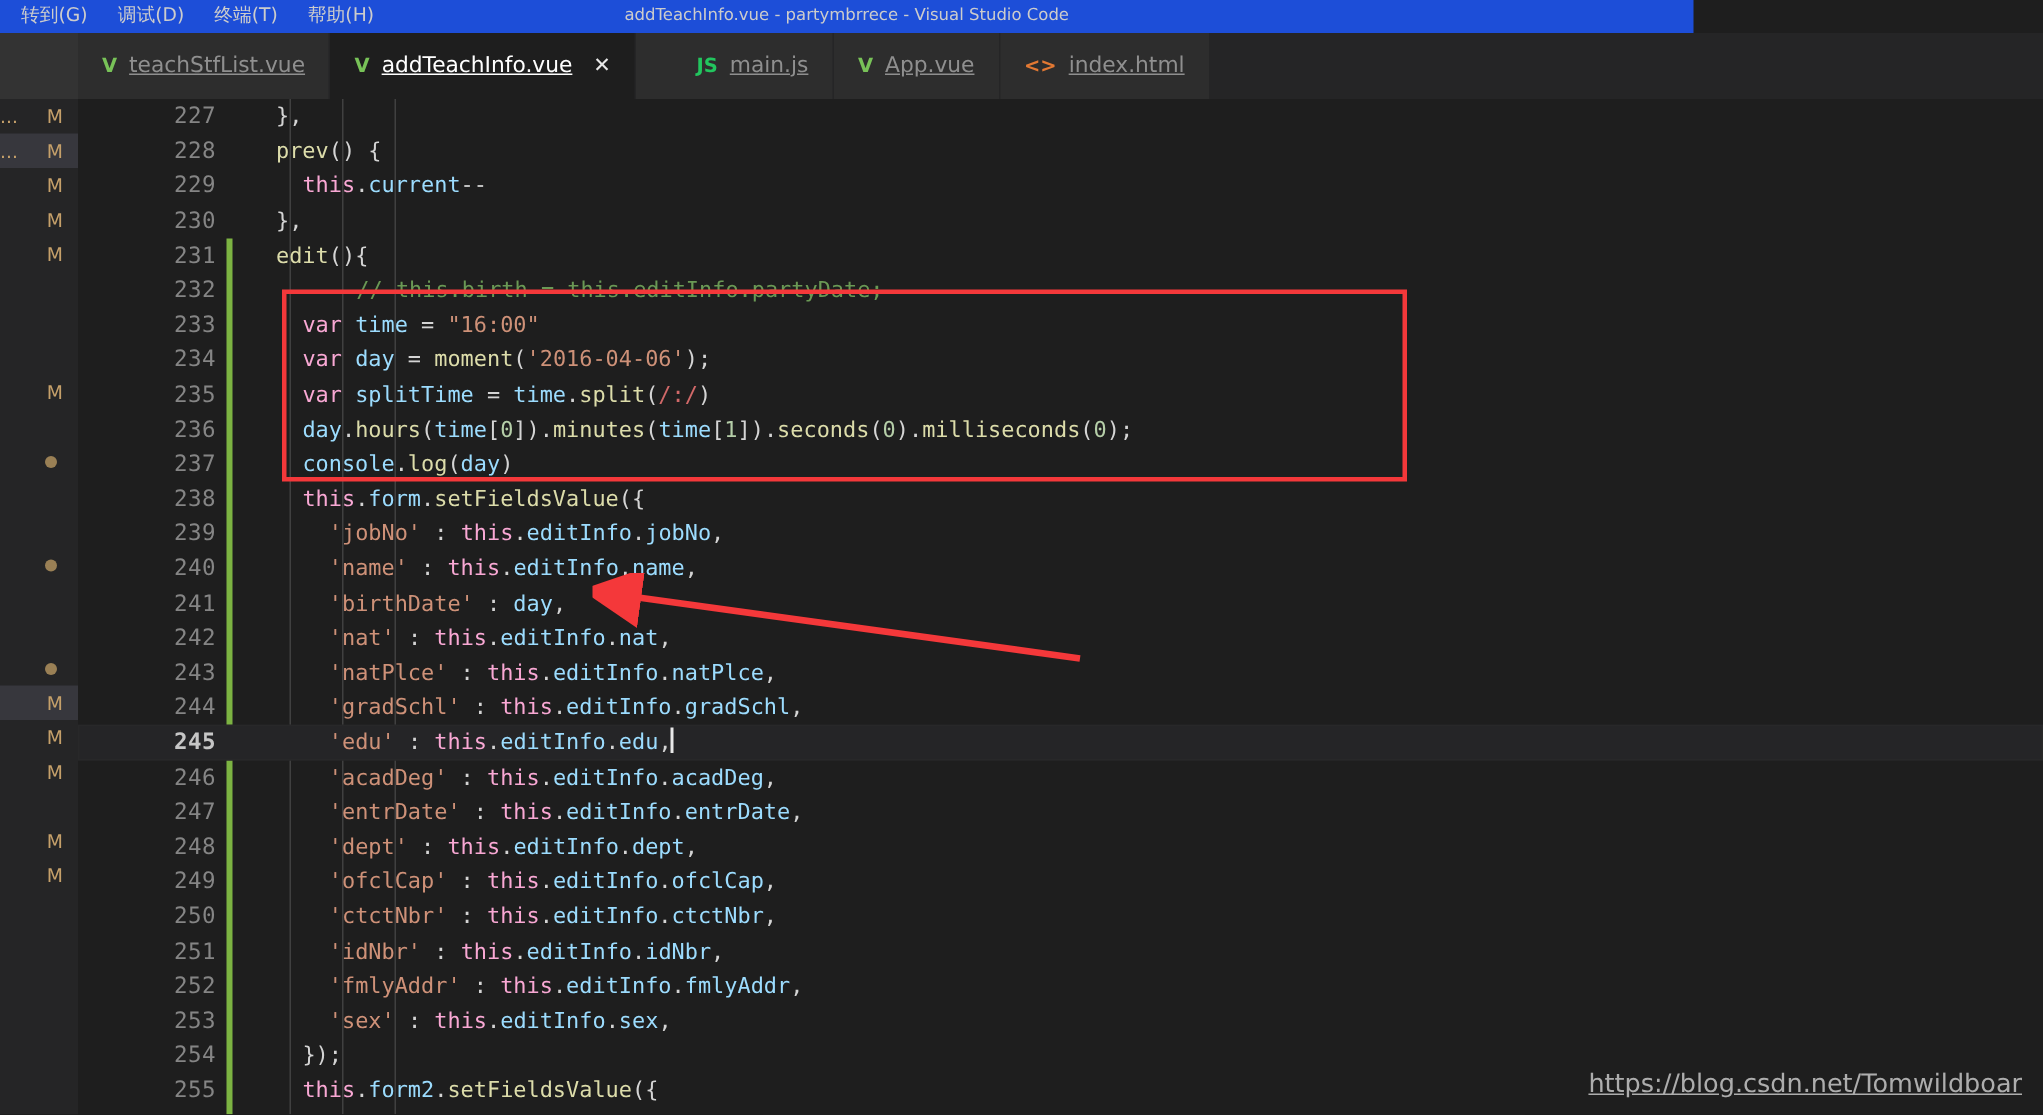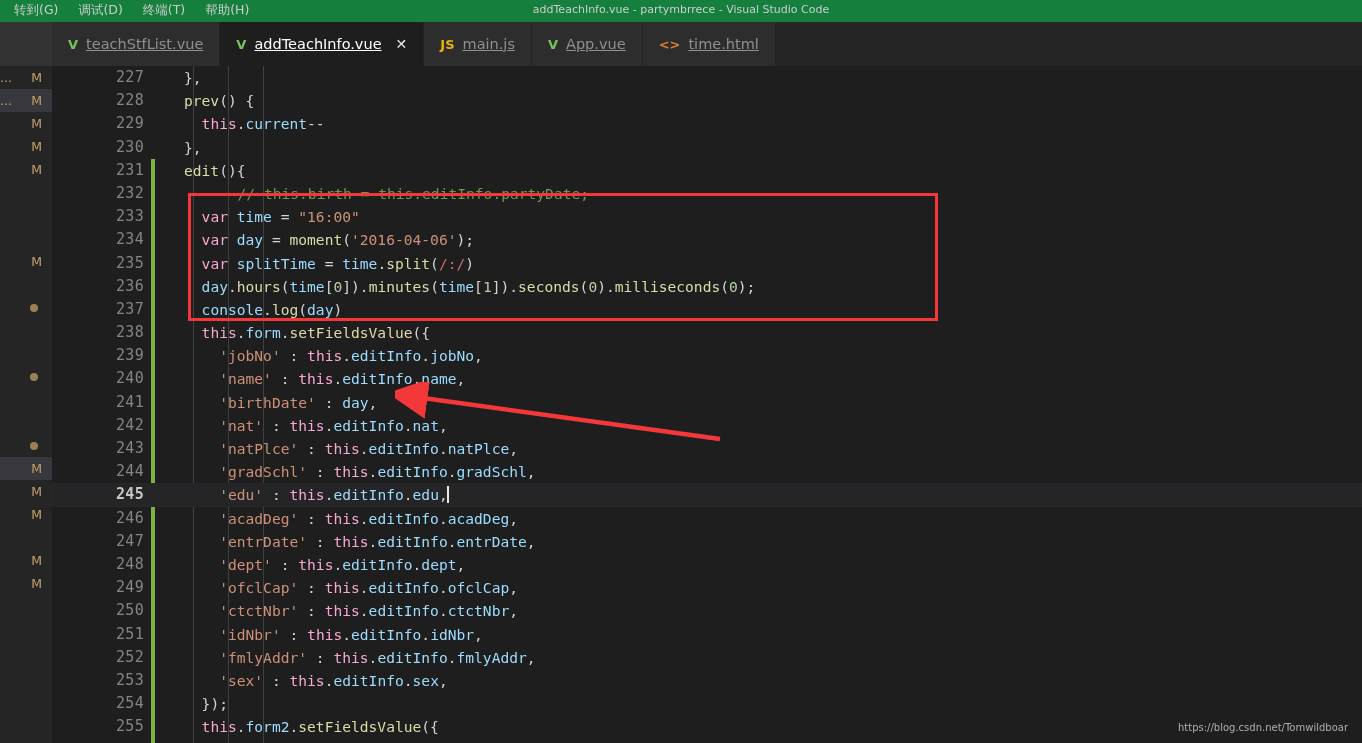--- a/index.html
+++ b/index.html
@@ -14,22 +14,22 @@
     position: relative;
     width: 1362px;
     height: 743px;
     background: #1e1e1e;
   }
 
   
   .titlebar {
     position: absolute;
     left: 0; top: 0;
-    width: 1362px; height: 22px;
-    background: #15803d;
+    width: 1129px; height: 22px;
+    background: #1d4ed8;
     display: flex;
     align-items: center;
   }
   .menu {
     display: flex;
     align-items: center;
     height: 22px;
     padding-left: 4px;
     flex: 0 0 auto;
   }
@@ -129,21 +129,21 @@
     color: #e8e8e8;
     font-size: 14px;
     line-height: 1;
     font-weight: bold;
   }
   .tabbar-filler {
     flex: 1 1 auto;
     background: #252526;
   }
   .vue-icon { color: #78c258; font-weight: bold; font-size: 13px; }
-  .js-icon  { color: #eab308; font-weight: bold; font-size: 11.5px; }
+  .js-icon  { color: #22c55e; font-weight: bold; font-size: 11.5px; margin-left: 24px; }
   .html-icon{ color: #e37933; font-weight: bold; font-size: 12.5px; }
 
   
   .editor {
     position: absolute;
     left: 52px; top: 66px;
     width: 1310px; height: 677px;
     background: #1e1e1e;
     overflow: hidden;
   }
@@ -231,23 +231,24 @@
     left: 395px; top: 382px;
     width: 335px; height: 70px;
     pointer-events: none;
   }
 
   
   .watermark {
     position: absolute;
     right: 14px; bottom: 10px;
     color: #bdbdbd;
-    font-size: 10px;
+    font-size: 17px;
     font-family: "DejaVu Sans", sans-serif;
     opacity: .9;
+    text-decoration: underline;
   }
 </style>
 </head>
 <body>
 
 <div id="app">
 
   <div class="titlebar">
     <div class="menu">
       <div class="menu-item">转到(G)</div>
@@ -331,21 +332,21 @@
         <div class="tab">
           <span class="ticon js-icon">JS</span>
           <span class="tlabel">main.js</span>
         </div>
         <div class="tab">
           <span class="ticon vue-icon">V</span>
           <span class="tlabel">App.vue</span>
         </div>
         <div class="tab">
           <span class="ticon html-icon">&lt;&gt;</span>
-          <span class="tlabel">time.html</span>
+          <span class="tlabel">index.html</span>
         </div>
       </div>
     <div class="tabbar-filler"></div>
   </div>
 
   <div class="editor">
     <div class="guides">
       <div class="guide" style="left:141px;"></div>
       <div class="guide" style="left:176px;"></div>
       <div class="guide" style="left:211px;"></div>

